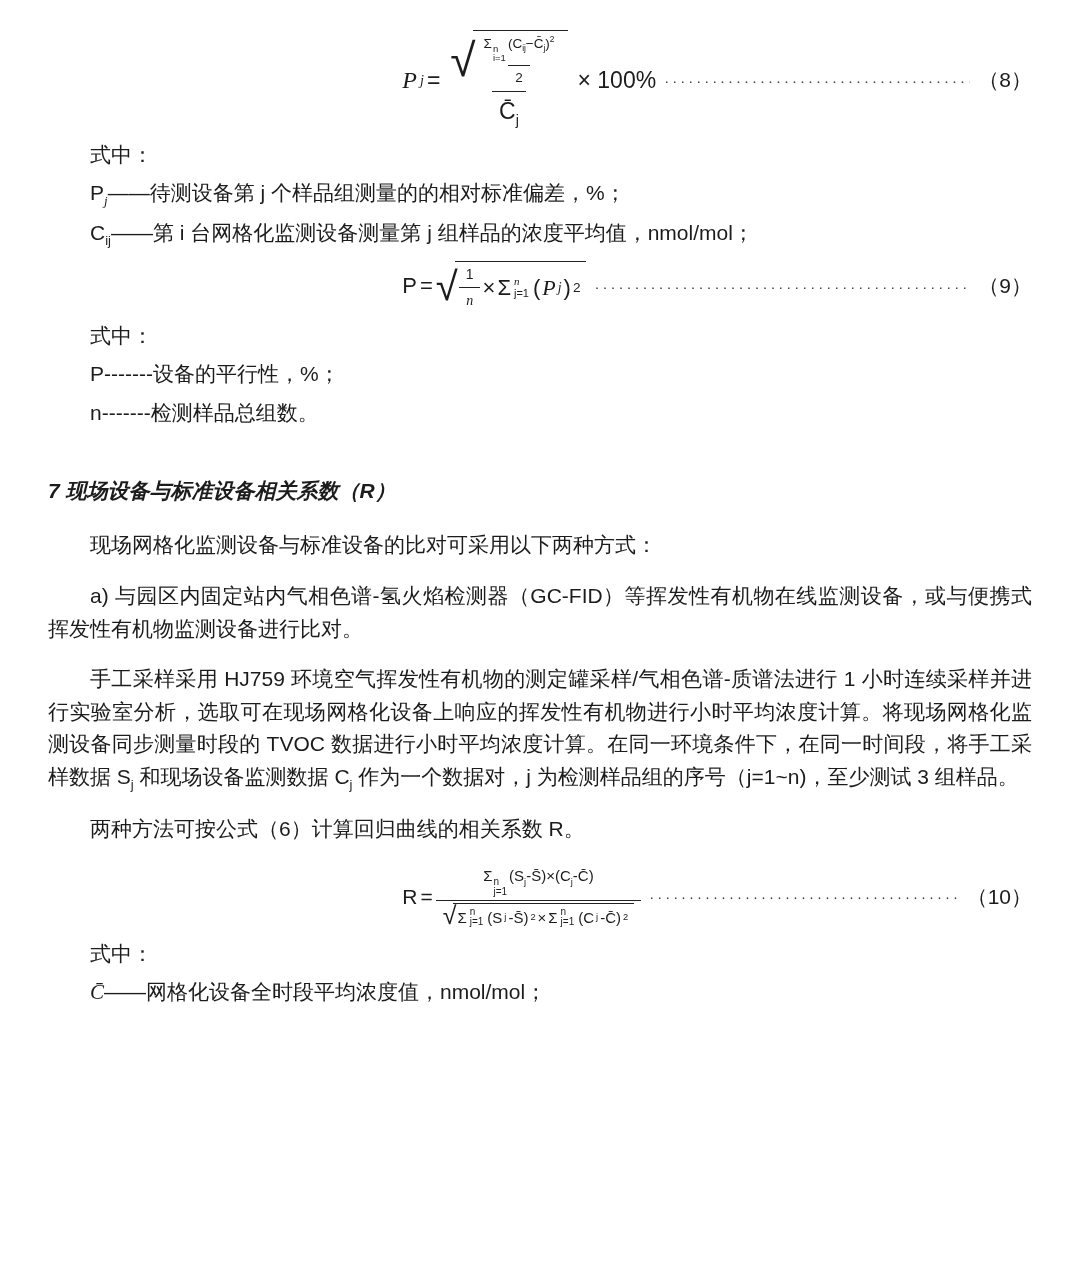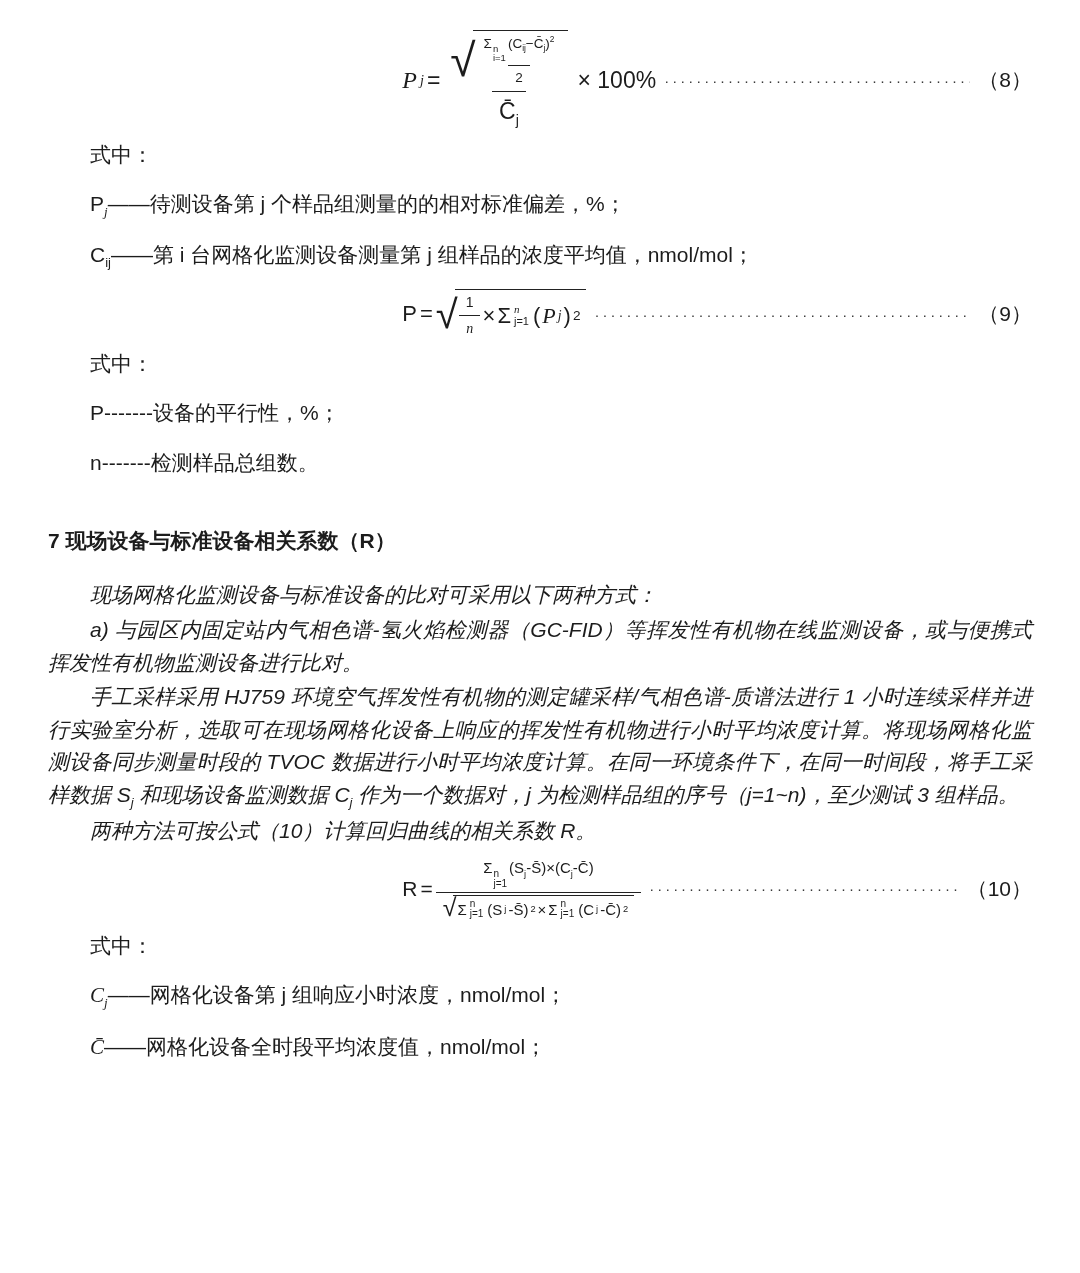--- a/index.html
+++ b/index.html
@@ -5,24 +5,24 @@
   html,body{margin:0;padding:0;}
   body{
     width:1080px;height:1273px;overflow:hidden;background:#ffffff;
     font-family:"Liberation Sans","DejaVu Sans",sans-serif;
     color:#1c1c1c;
   }
   .doc{padding:22px 48px 0 48px;font-size:21px;line-height:1.55;text-align:justify;}
 
   
   p{margin:0;}
-  .para{text-indent:2em;margin:2px 0;font-style:italic;}
+  .para{text-indent:2em;margin:18px 0;}
   .where{padding-left:2em;margin:4px 0 2px 0;}
-  .defline{padding-left:2em;margin:14px 0;line-height:1.72;}
-  .heading{font-weight:bold;margin:44px 0 22px 0;text-indent:0;}
+  .defline{padding-left:2em;margin:3px 0;line-height:1.72;}
+  .heading{font-weight:bold;margin:44px 0 22px 0;text-indent:0;font-style:italic;}
   .serif-it{font-family:"Liberation Serif","DejaVu Serif",serif;font-style:italic;}
 
   
   .eqrow{display:flex;align-items:center;margin:8px 0;}
   .eqrow .eqpad{width:36%;flex:none;}
   .eq{display:inline-flex;align-items:center;gap:3px;white-space:nowrap;}
   .leader{flex:1;overflow:hidden;white-space:nowrap;color:#3a3a3a;font-size:15px;letter-spacing:3px;margin:0 8px;}
   .eqnum{flex:none;font-size:21px;color:#1c1c1c;}
 
   .frac{display:inline-flex;flex-direction:column;align-items:center;text-align:center;vertical-align:middle;}
@@ -130,21 +130,21 @@
 
   <p class="heading">7 现场设备与标准设备相关系数（R）</p>
 
   <p class="para">现场网格化监测设备与标准设备的比对可采用以下两种方式：</p>
   <p class="para">a) 与园区内固定站内气相色谱-氢火焰检测器（GC-FID）等挥发性有机物在线监测设备，或与便携式挥发性有机物监测设备进行比对。</p>
 
 
 
   <p class="para"><span>手工采样采用 HJ759 环境空气挥发性有机物的测定罐采样/气相色谱-质谱法进行 1 小时连续采样并进行实验室分析，选取可在现场网格化设备上响应的挥发性有机物进行小时平均浓度计算。将现场网格化监测设备同步测量时段的 TVOC 数据进行小时平均浓度计算。在同一环境条件下，在同一时间段，将手工采样数据 S</span><sub>j</sub><span> 和现场设备监测数据 C</span><sub>j</sub><span> 作为一个数据对，j 为检测样品组的序号（j=1~n)，至少测试 3 组样品。</span></p>
 
-  <p class="para">两种方法可按公式（10）计算回归曲线的相关系数 R。</p>
+  <p class="para">两种方法可按公式（6）计算回归曲线的相关系数 R。</p>
 
   <div class="eqrow eq10">
     <span class="eqpad"></span>
     <span class="eq">
       <span>R</span>
         <span>=</span>
       <span class="frac inner">
         <span class="fnum">
           <span>Σ</span><span class="supsub">
               <span>n</span>
@@ -177,16 +177,15 @@
             </span>
           </span>
         </span>
       </span>
     </span>
     <span class="leader">····················································································</span>
     <span class="eqnum">（10）</span>
   </div>
 
   <p class="where">式中：</p>
-  <p class="defline"><span class="serif-it">C</span><sub class="serif-it">j</sub><span>——网格化设备第 j 组响应小时浓度，nmol/mol；</span></p>
   <p class="defline"><span class="serif-it">C̄</span><sub></sub><span>——网格化设备全时段平均浓度值，nmol/mol；</span></p>
 
 </div>
 
 </body></html>

